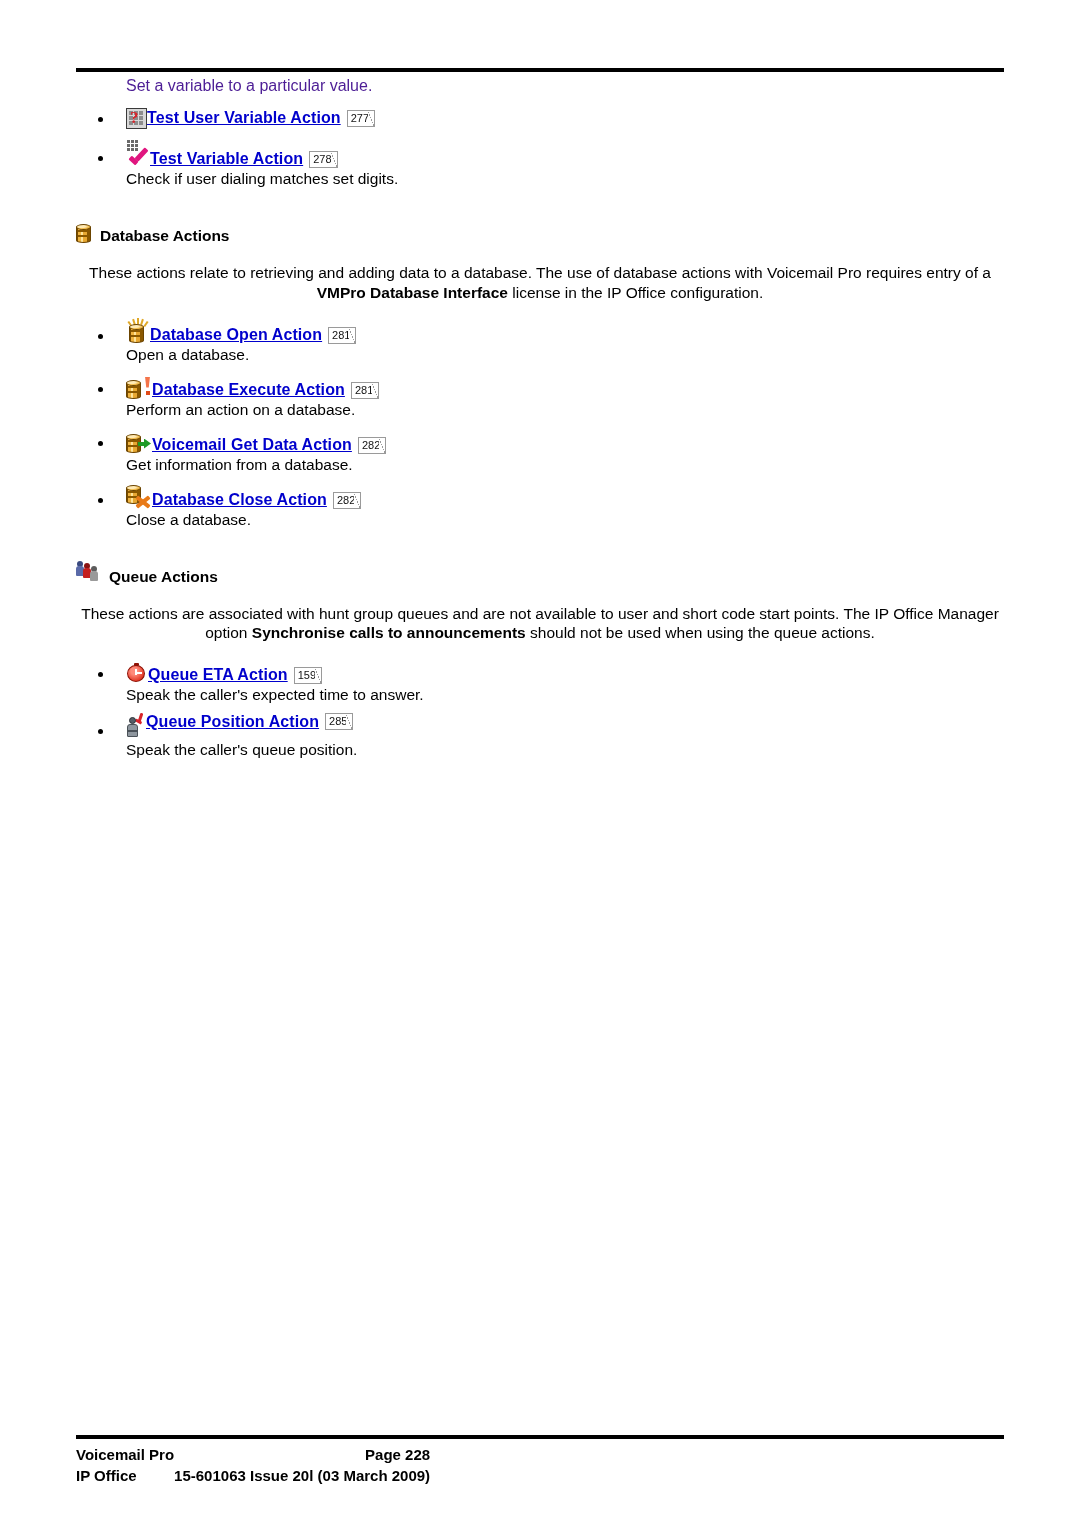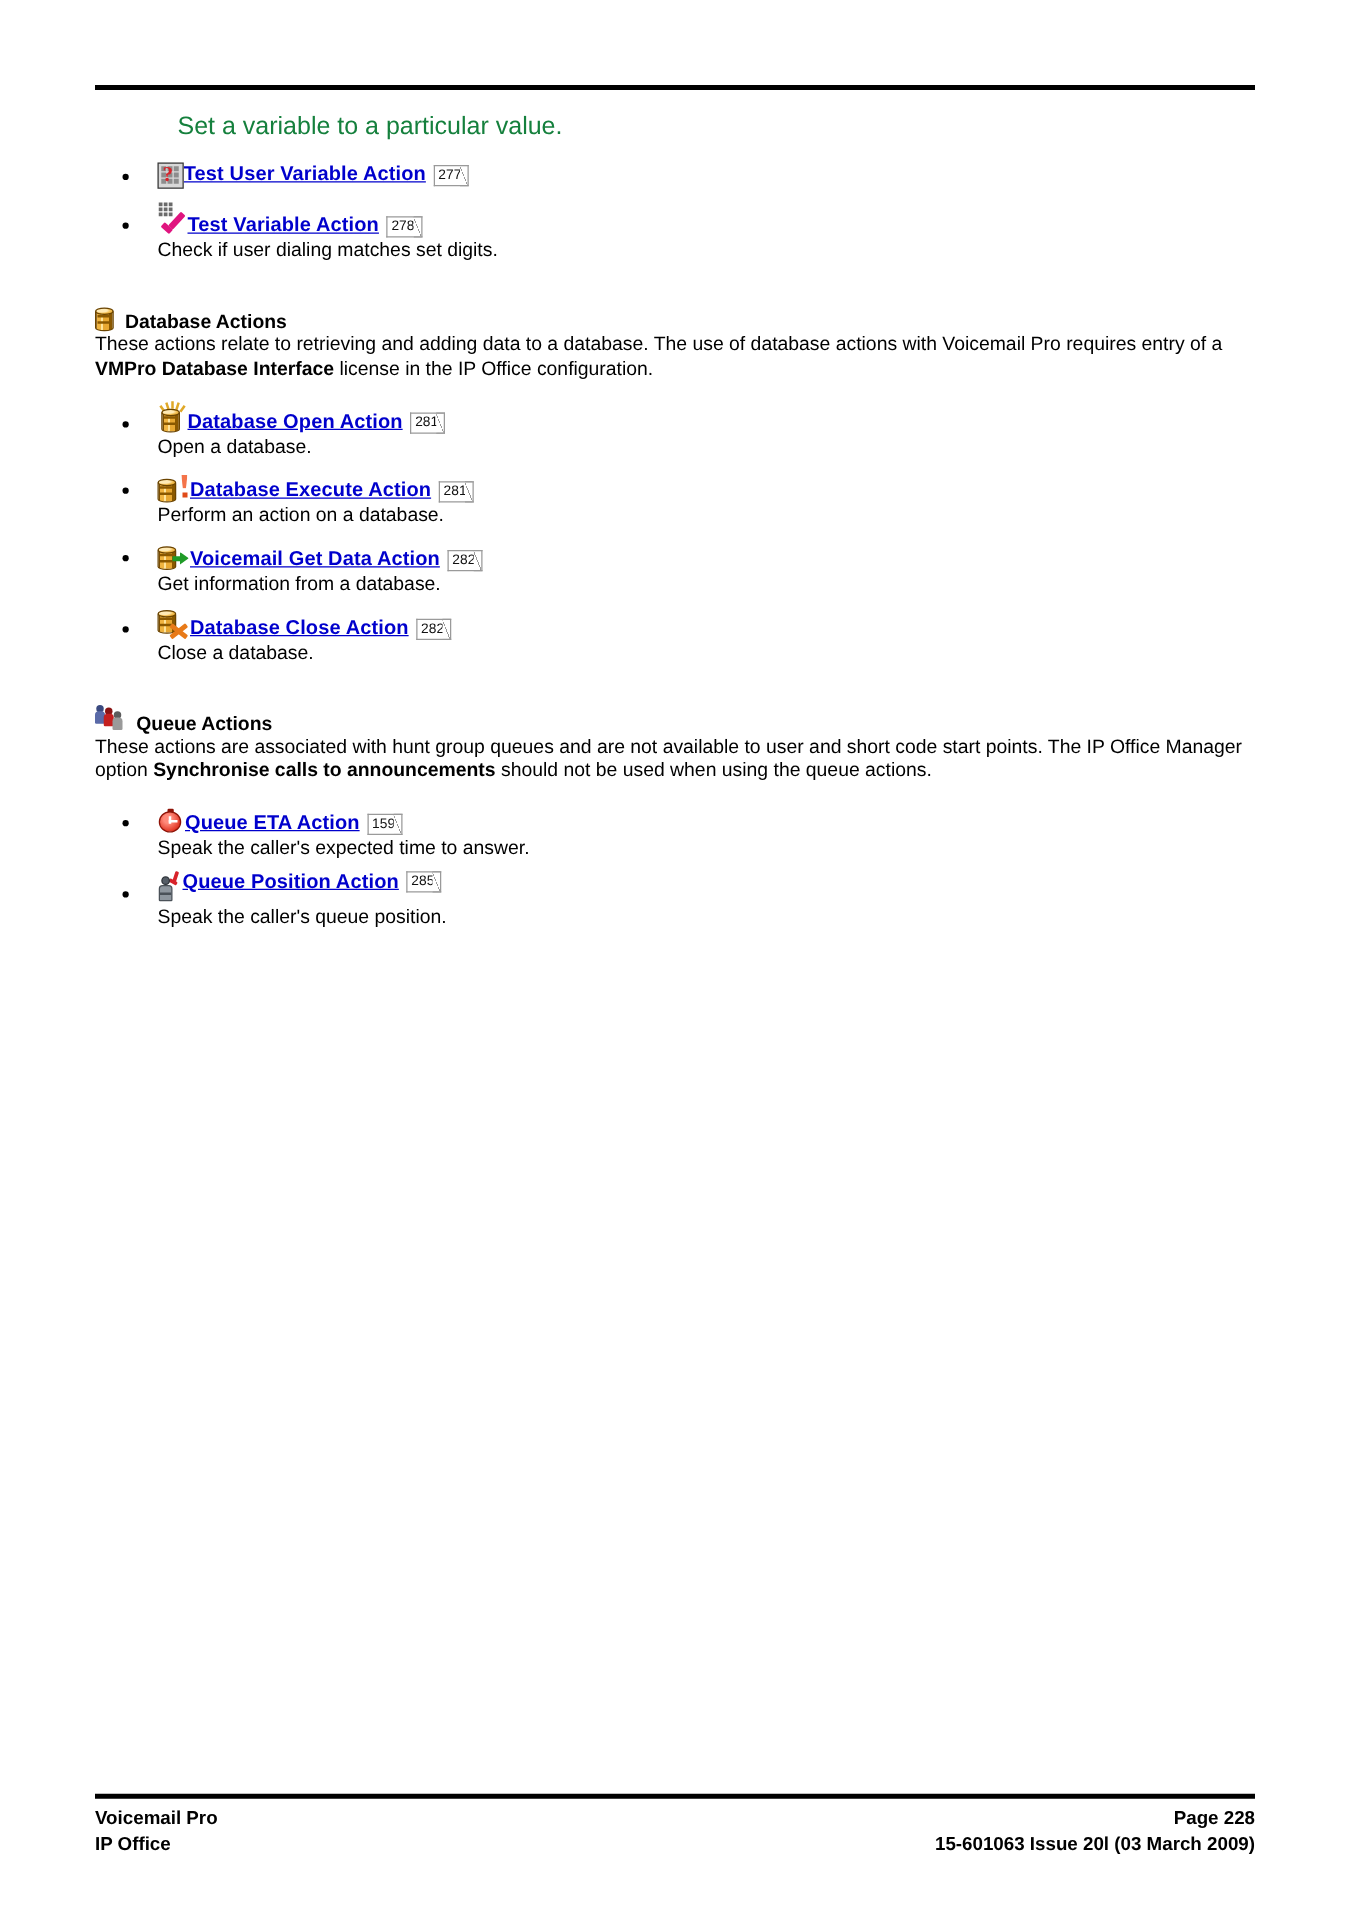--- a/index.html
+++ b/index.html
@@ -42,24 +42,24 @@
 
   
   .content {
     position: absolute;
     left: 76px;
     top: 76px;
     width: 928px;
   }
 
   .body-text {
-    font-size: 20px;
+    font-size: 16px;
     line-height: 19px;
-    color: #15803d;
-    margin: 16px;
+    color: #4c1d95;
+    margin: 0;
   }
   .indent-text {
     padding-left: 50px;
   }
 
   
   .bullet-row {
     position: relative;
     padding-left: 50px;
     margin-top: 9px;
@@ -130,21 +130,22 @@
     min-height: 26px;
   }
   .section-title {
     font-size: 15.5px;
     font-weight: bold;
     line-height: 17px;
   }
   .section-body {
     font-size: 15.5px;
     line-height: 19.5px;
-    margin-top: 0;
+    margin-top: 19px;
+    text-align: center;
   }
   .section-body b { font-weight: bold; }
 
   .list-block { margin-top: 1px; }
 
   
   .icon {
     display: inline-block;
     position: relative;
     flex: 0 0 auto;
@@ -342,21 +343,20 @@
   .ico-pos .hook i:first-child { left:4px; top:0px; width:3px; height:9px; transform:rotate(18deg); }
   .ico-pos .hook i:last-child  { left:0px; top:7px; width:7px; height:3px; transform:rotate(30deg); }
 
   
   .footer {
     position: absolute;
     left: 76px;
     top: 1444px;
     width: 928px;
     display: flex;
-    justify-content: space-between;
     font-size: 15px;
     font-weight: bold;
     line-height: 21px;
   }
   .footer .left  { text-align: left; }
   .footer .right { text-align: right; }
 </style>
 </head>
 <body>
 

